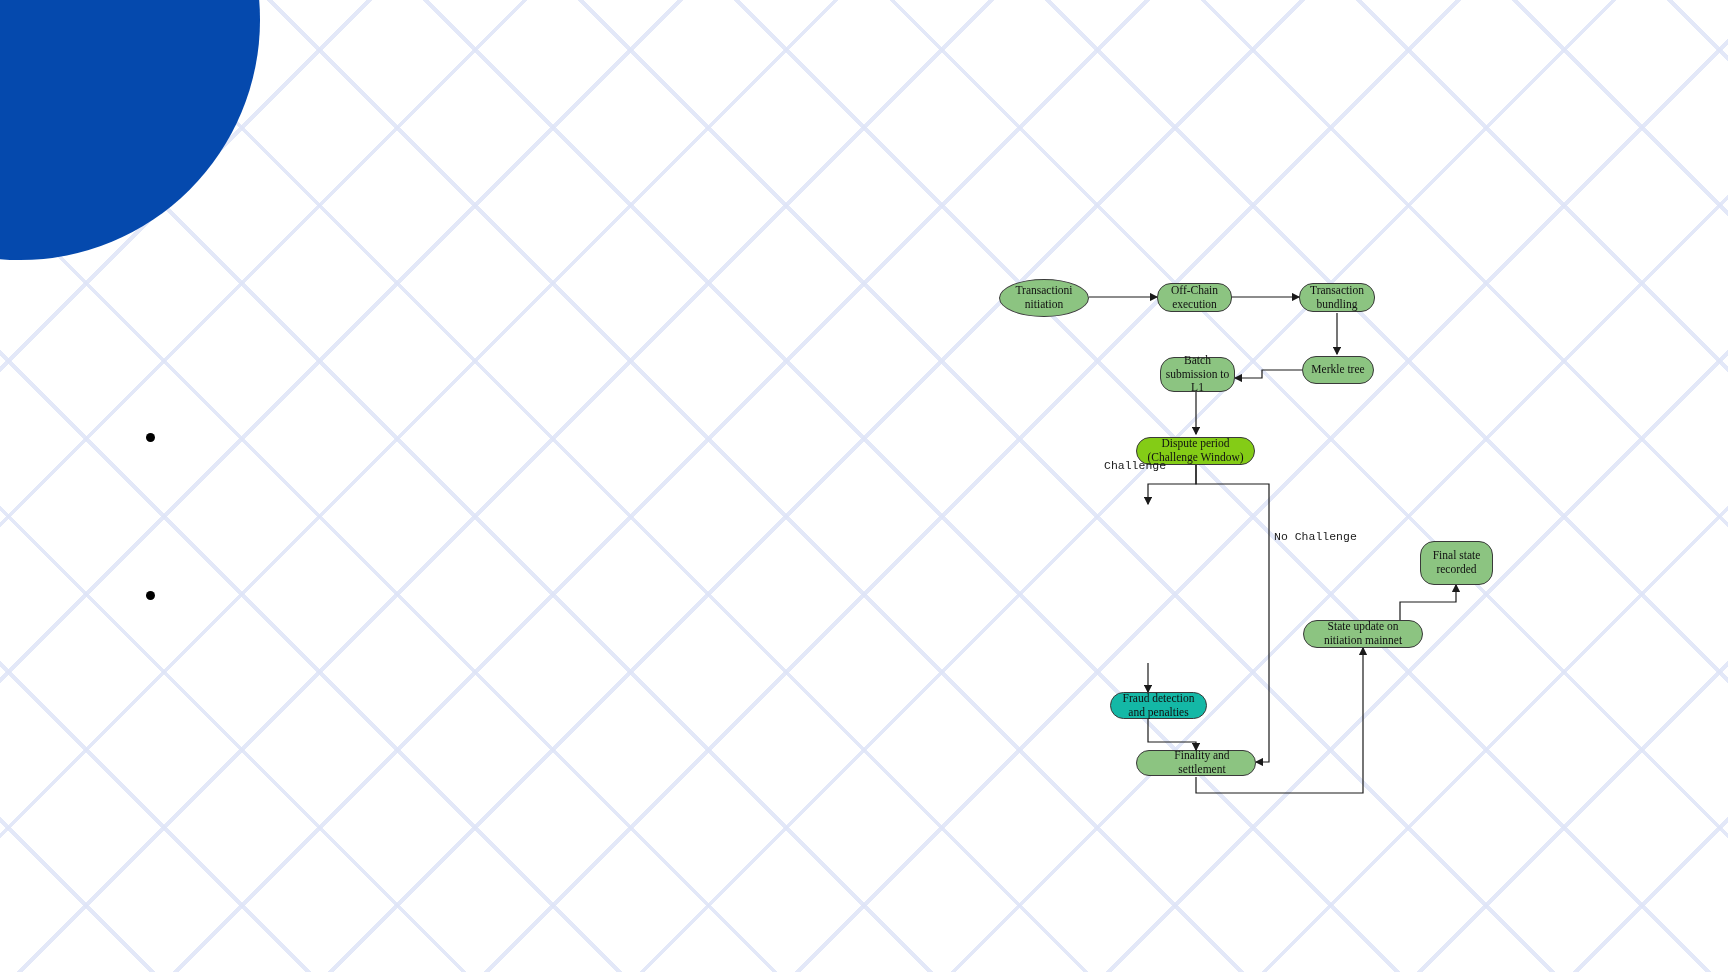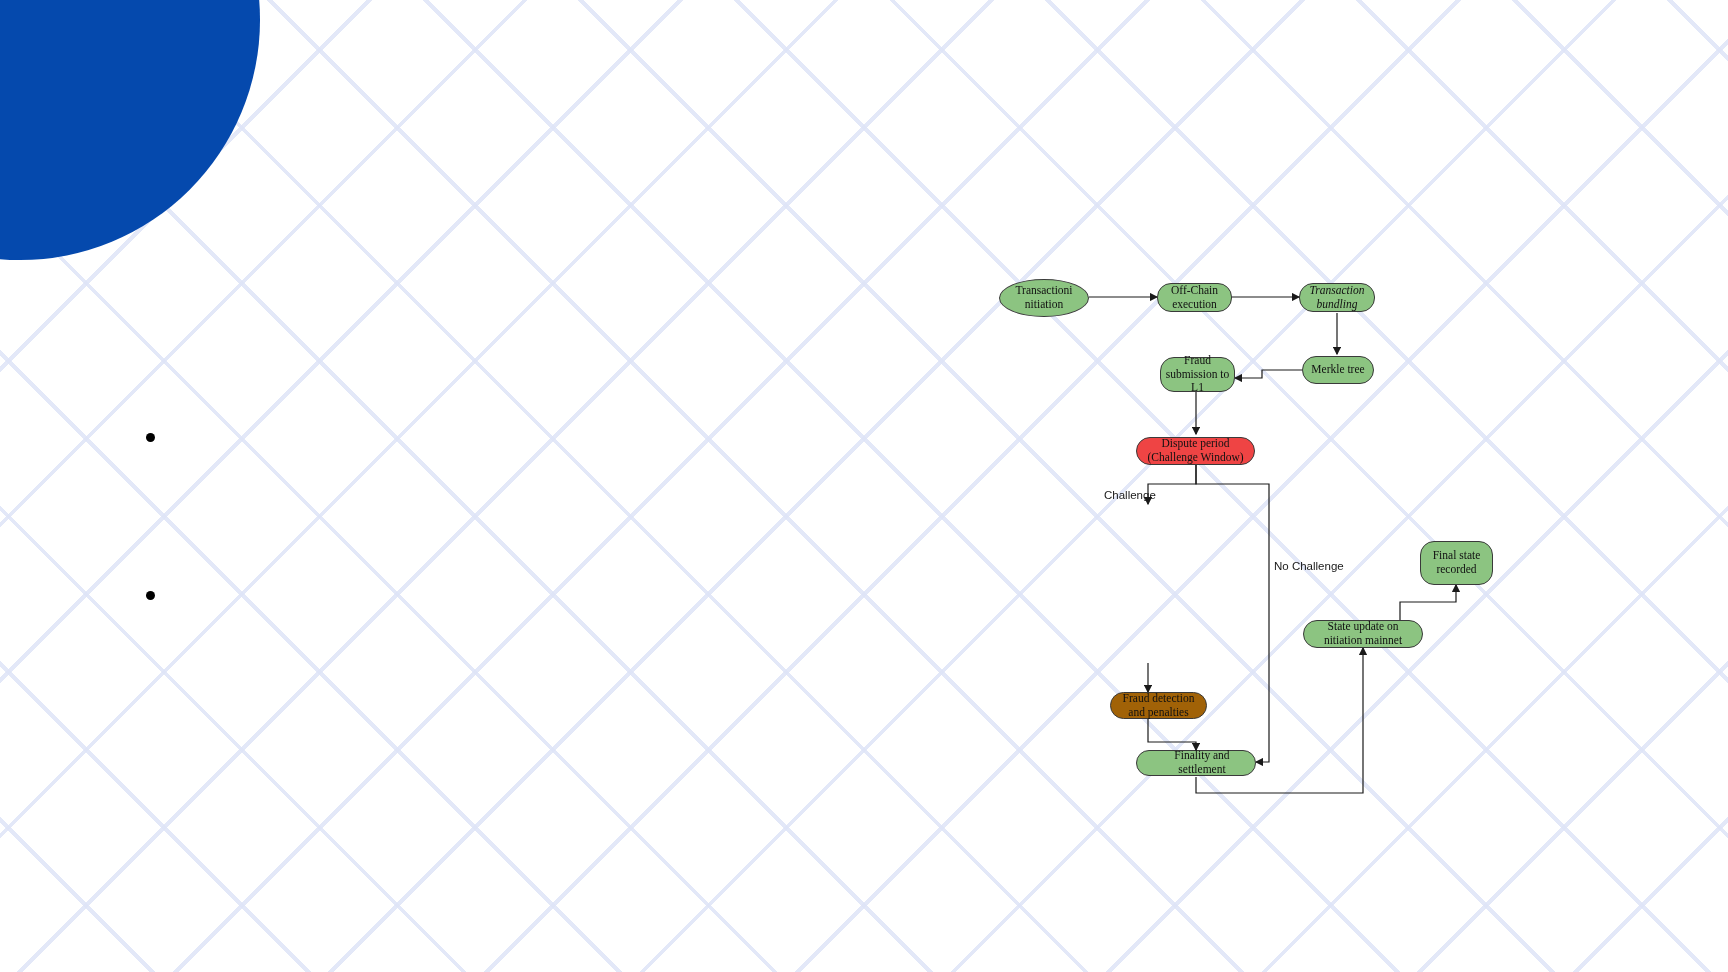--- a/index.html
+++ b/index.html
@@ -58,45 +58,44 @@
     justify-content: center;
     text-align: center;
     color: #111111;
     font-family: "Liberation Serif", serif;
     font-size: 11.5px;
     line-height: 1.18;
     padding: 2px 4px;
     border: 1px solid #3a3a3a;
   }
   .node.green { background: #8cc481; }
-  .node.orange { background: #ef4444; font-family: Liberation Serif, serif; }
-  .node.red { background: #a16207; text-align: center; }
+  .node.orange { background: #84cc16; font-family: Liberation Serif, serif; }
+  .node.red { background: #14b8a6; text-align: center; }
   .node.rect { border-radius: 14px; }
   .node.ellipse { border-radius: 50%; }
   .node.diamond {
     border: none;
     background: transparent;
     padding: 0;
   }
   .diamond-shape {
     position: absolute;
     inset: 0;
   }
   .diamond-label {
     position: relative;
     z-index: 2;
     width: 78px;
   }
   .edge-label {
     position: absolute;
-    font-family: Liberation Sans, sans-serif;
+    font-family: Liberation Mono, monospace;
     font-size: 11.5px;
     color: #1a1a1a;
     white-space: nowrap;
-    margin-top: 30px;
   }
   svg.connectors {
     position: absolute;
     left: 0;
     top: 0;
     width: 1728px;
     height: 972px;
     overflow: visible;
   }
 </style>
@@ -146,26 +145,26 @@
     </svg>
 
     <div class="node ellipse green" style="left:999px; top:279px; width:90px; height:38px;">
       <span>Transactioni nitiation</span>
     </div>
 
     <div class="node rect green" style="left:1157px; top:283px; width:75px; height:29px;">
       <span>Off-Chain execution</span>
     </div>
 
-    <div class="node rect green" style="left:1299px; top:283px; width:76px; height:29px;font-style:italic;">
+    <div class="node rect green" style="left:1299px; top:283px; width:76px; height:29px;">
       <span>Transaction bundling</span>
     </div>
 
     <div class="node rect green" style="left:1160px; top:357px; width:75px; height:35px;">
-      <span>Fraud submission to L1</span>
+      <span>Batch submission to L1</span>
     </div>
 
     <div class="node rect green" style="left:1302px; top:356px; width:72px; height:28px;">
       <span>Merkle tree</span>
     </div>
 
     <div class="node rect orange" style="left:1136px; top:437px; width:119px; height:28px;">
       <span>Dispute period (Challenge Window)</span>
     </div>
 

